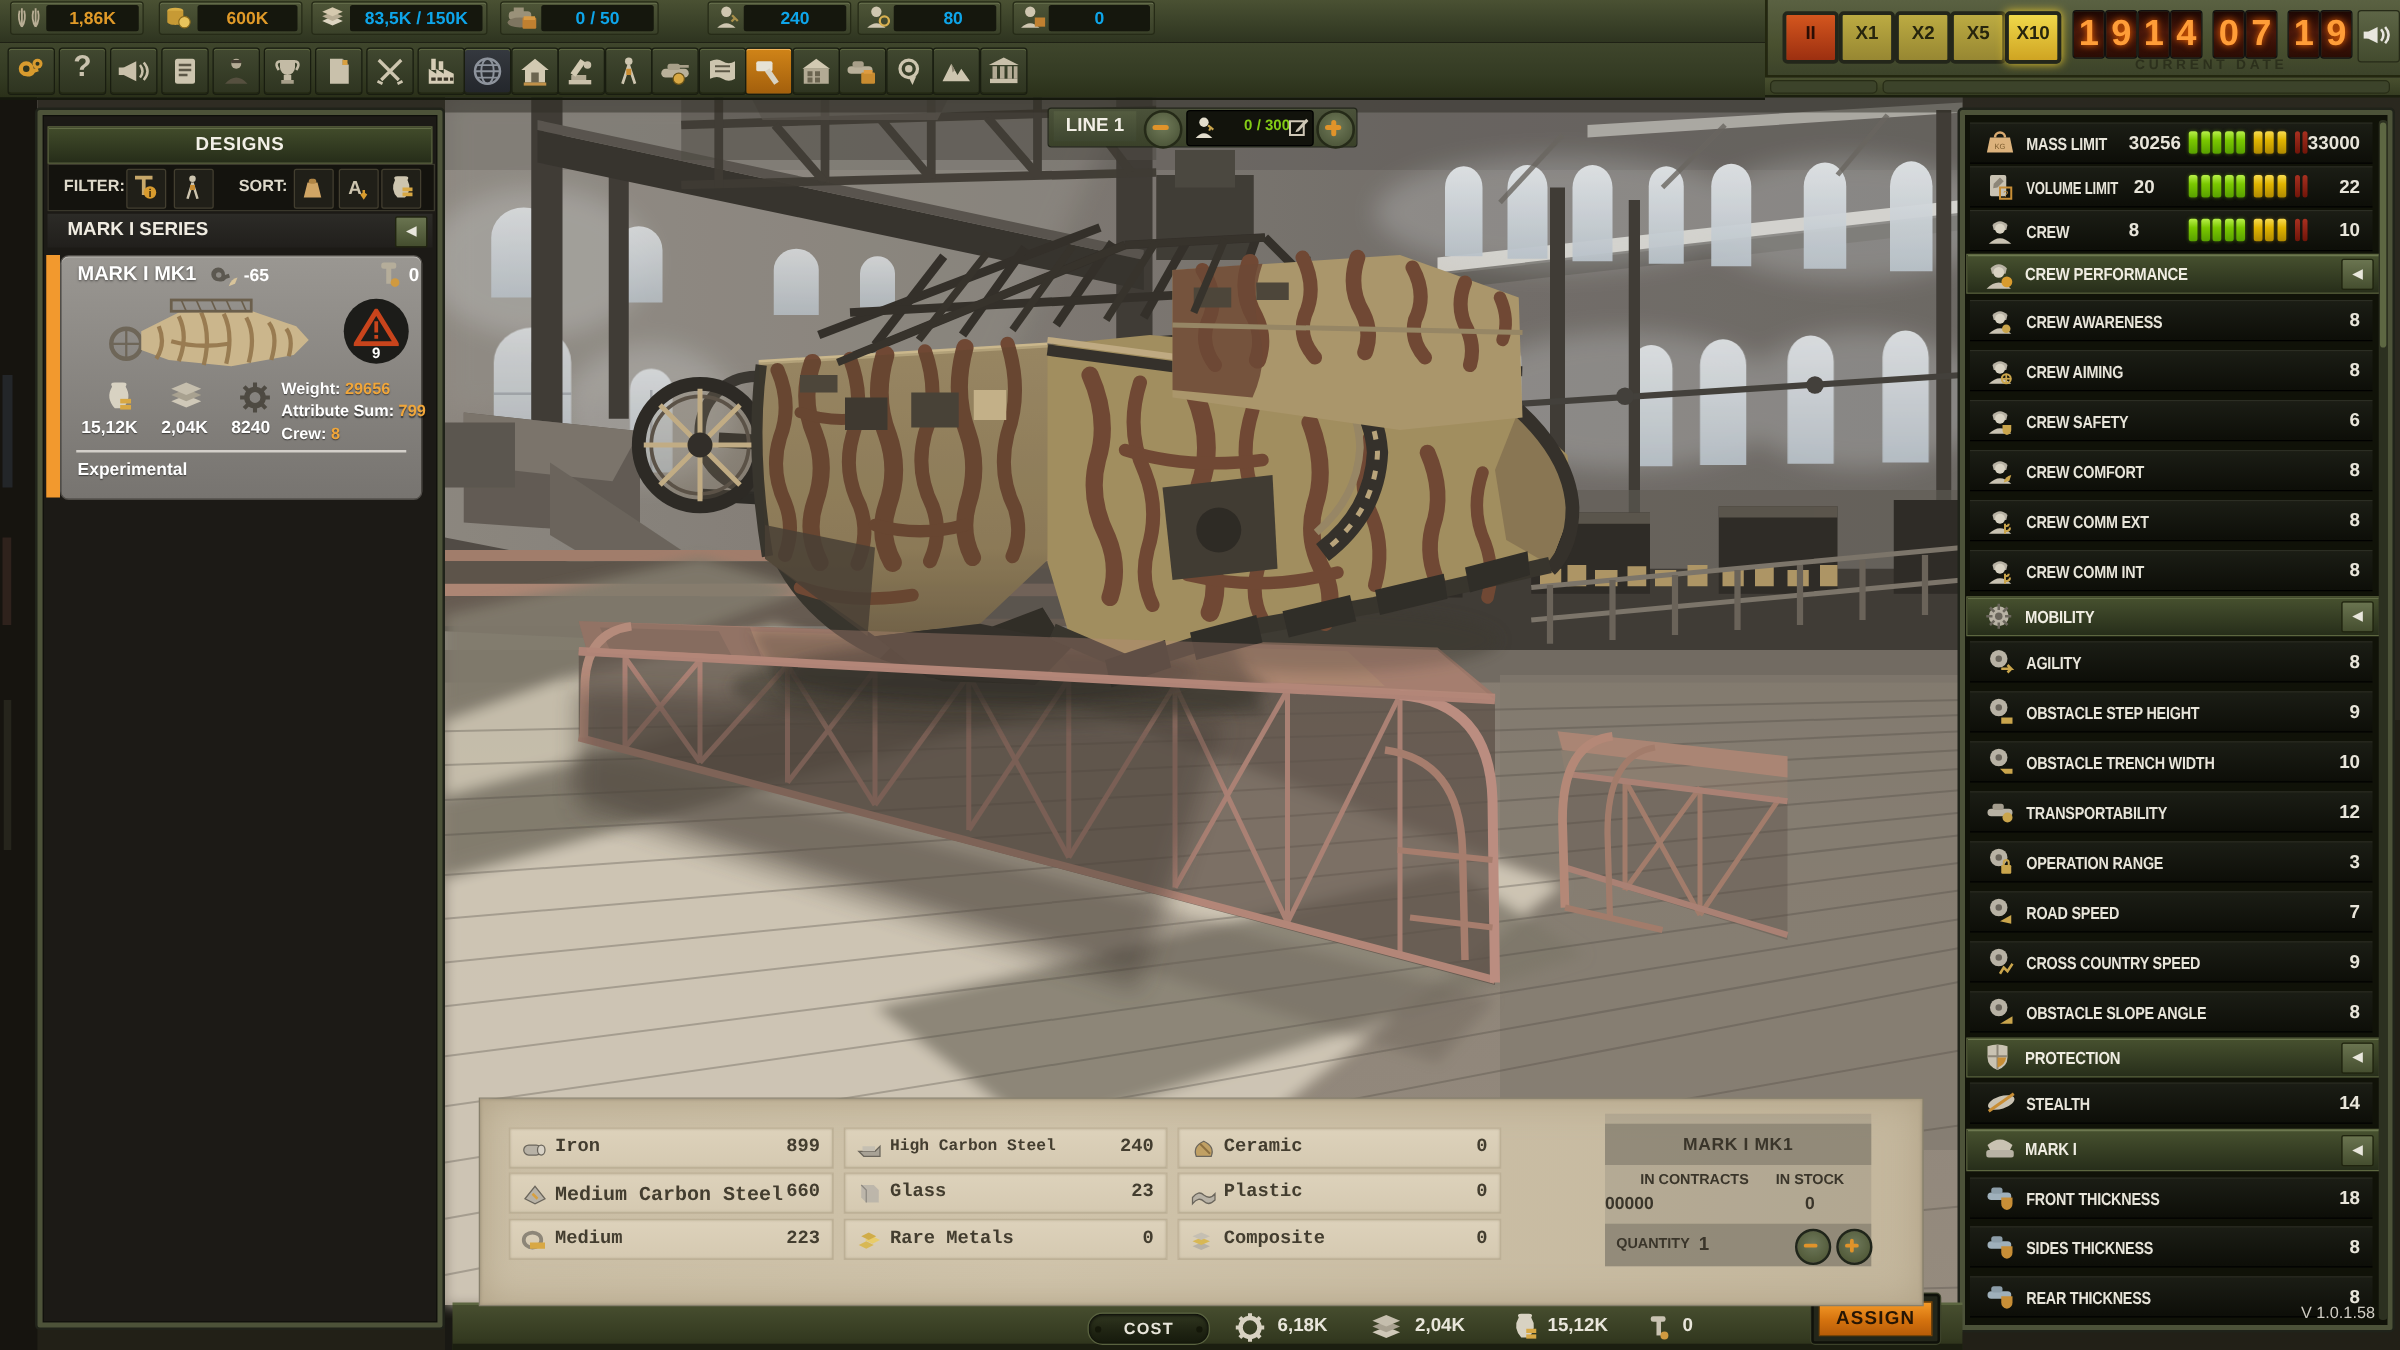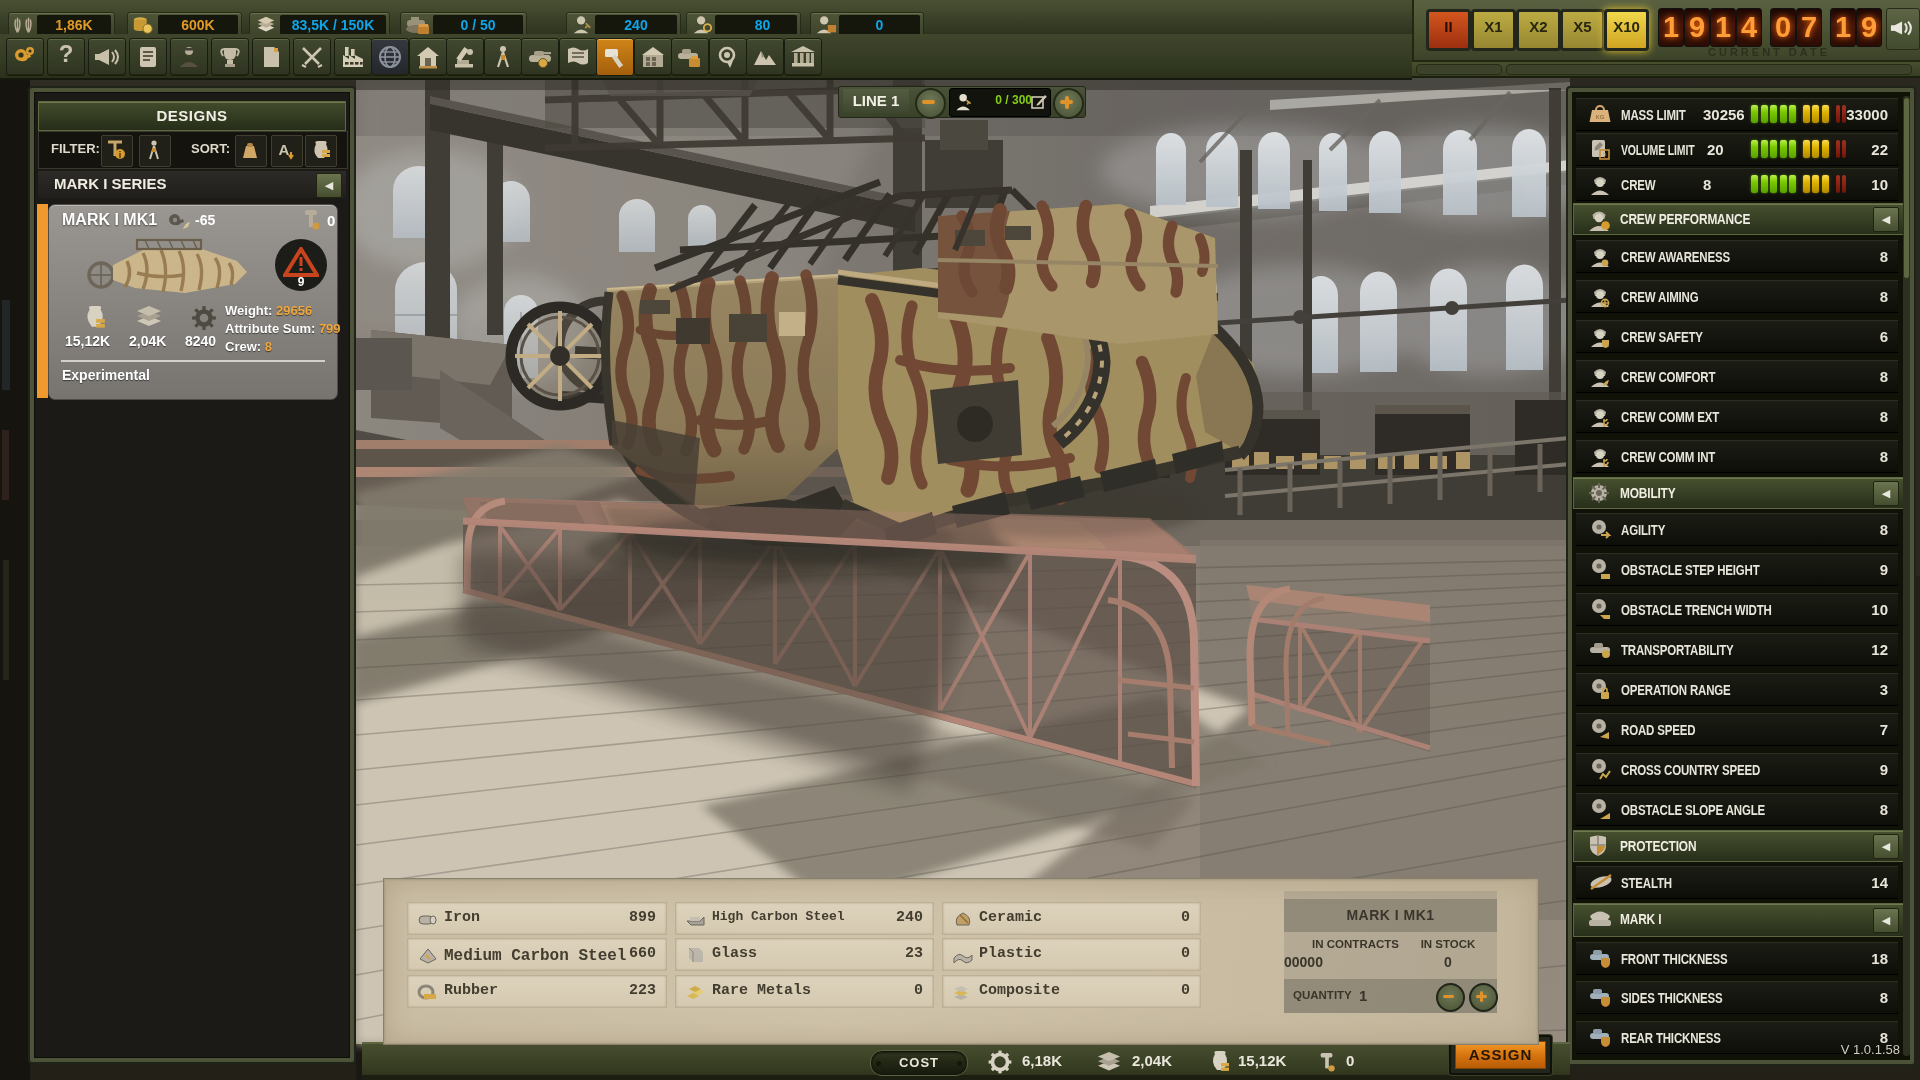--- a/index.html
+++ b/index.html
@@ -3,21 +3,21 @@
 <meta charset="utf-8">
 <style>
   html,body{margin:0;padding:0;background:#111;}
   #root{position:relative;width:1920px;height:1080px;overflow:hidden;background:#191813;
         font-family:"Liberation Sans",sans-serif;}
   .abs{position:absolute;white-space:nowrap;}
   .bold{font-weight:bold;}
   
   #topbar{left:0;top:0;width:1412px;height:34px;
      background:linear-gradient(#4a5133,#3a4128 55%,#2e3420);border-bottom:2px solid #1a1d10;}
-  .resbox{position:absolute;top:12px;height:25px;border:1px solid #262b17;border-radius:3px;
+  .resbox{position:absolute;top:1px;height:25px;border:1px solid #262b17;border-radius:3px;
      background:linear-gradient(#4e5537,#3a4129);box-shadow:inset 0 1px 0 #6a7350;}
   .resval{position:absolute;top:2px;bottom:2px;right:3px;background:#15170d;border-radius:2px;
      color:#0ea5e9;font-weight:bold;font-size:14px;text-align:center;line-height:21px;}
   .orange{color:#e09a28 !important;}
   
   #toolbar{left:0;top:34px;width:1412px;height:44px;
      background:linear-gradient(#3f462c,#343b23 60%,#2a3019);border-bottom:2px solid #15180d;}
   .tbtn{position:absolute;top:4px;width:36px;height:36px;border-radius:3px;
      background:linear-gradient(#414830,#2e3420);border:1px solid #191d10;
      box-shadow:inset 0 1px 0 #5d6742, inset 0 -1px 0 #20250f;}
@@ -1262,21 +1262,21 @@
           <path d="M10 12 l4 4" stroke="#d8a040" stroke-width="2"></path>
         </svg>
       <div class="nm" style="font-size:16px;top:8px;">Medium Carbon Steel</div>
         <div class="vl">660</div>
     </div>
     <div class="matrow" style="left:23px;top:96px;width:258px;">
       <svg width="24" height="24" viewBox="0 0 24 24">
           <ellipse cx="10" cy="12" rx="7" ry="6" fill="none" stroke="#8d8678" stroke-width="3"></ellipse>
           <rect x="8" y="14" width="12" height="5" fill="#d8a844"></rect>
         </svg>
-      <div class="nm">Rubber</div>
+      <div class="nm">Medium</div>
         <div class="vl">223</div>
     </div>
     <div class="matrow" style="left:291px;top:23px;width:257px;">
       <svg width="24" height="24" viewBox="0 0 24 24">
           <path d="M3 14 h13 l4 -4 v8 h-13 z" fill="#a8a296" stroke="#6b665c"></path>
           <path d="M6 10 h10 v4 h-10 z" fill="#c5bfb2"></path>
         </svg>
       <div class="nm" style="font-size:13px;">High Carbon Steel</div>
         <div class="vl">240</div>
     </div>

